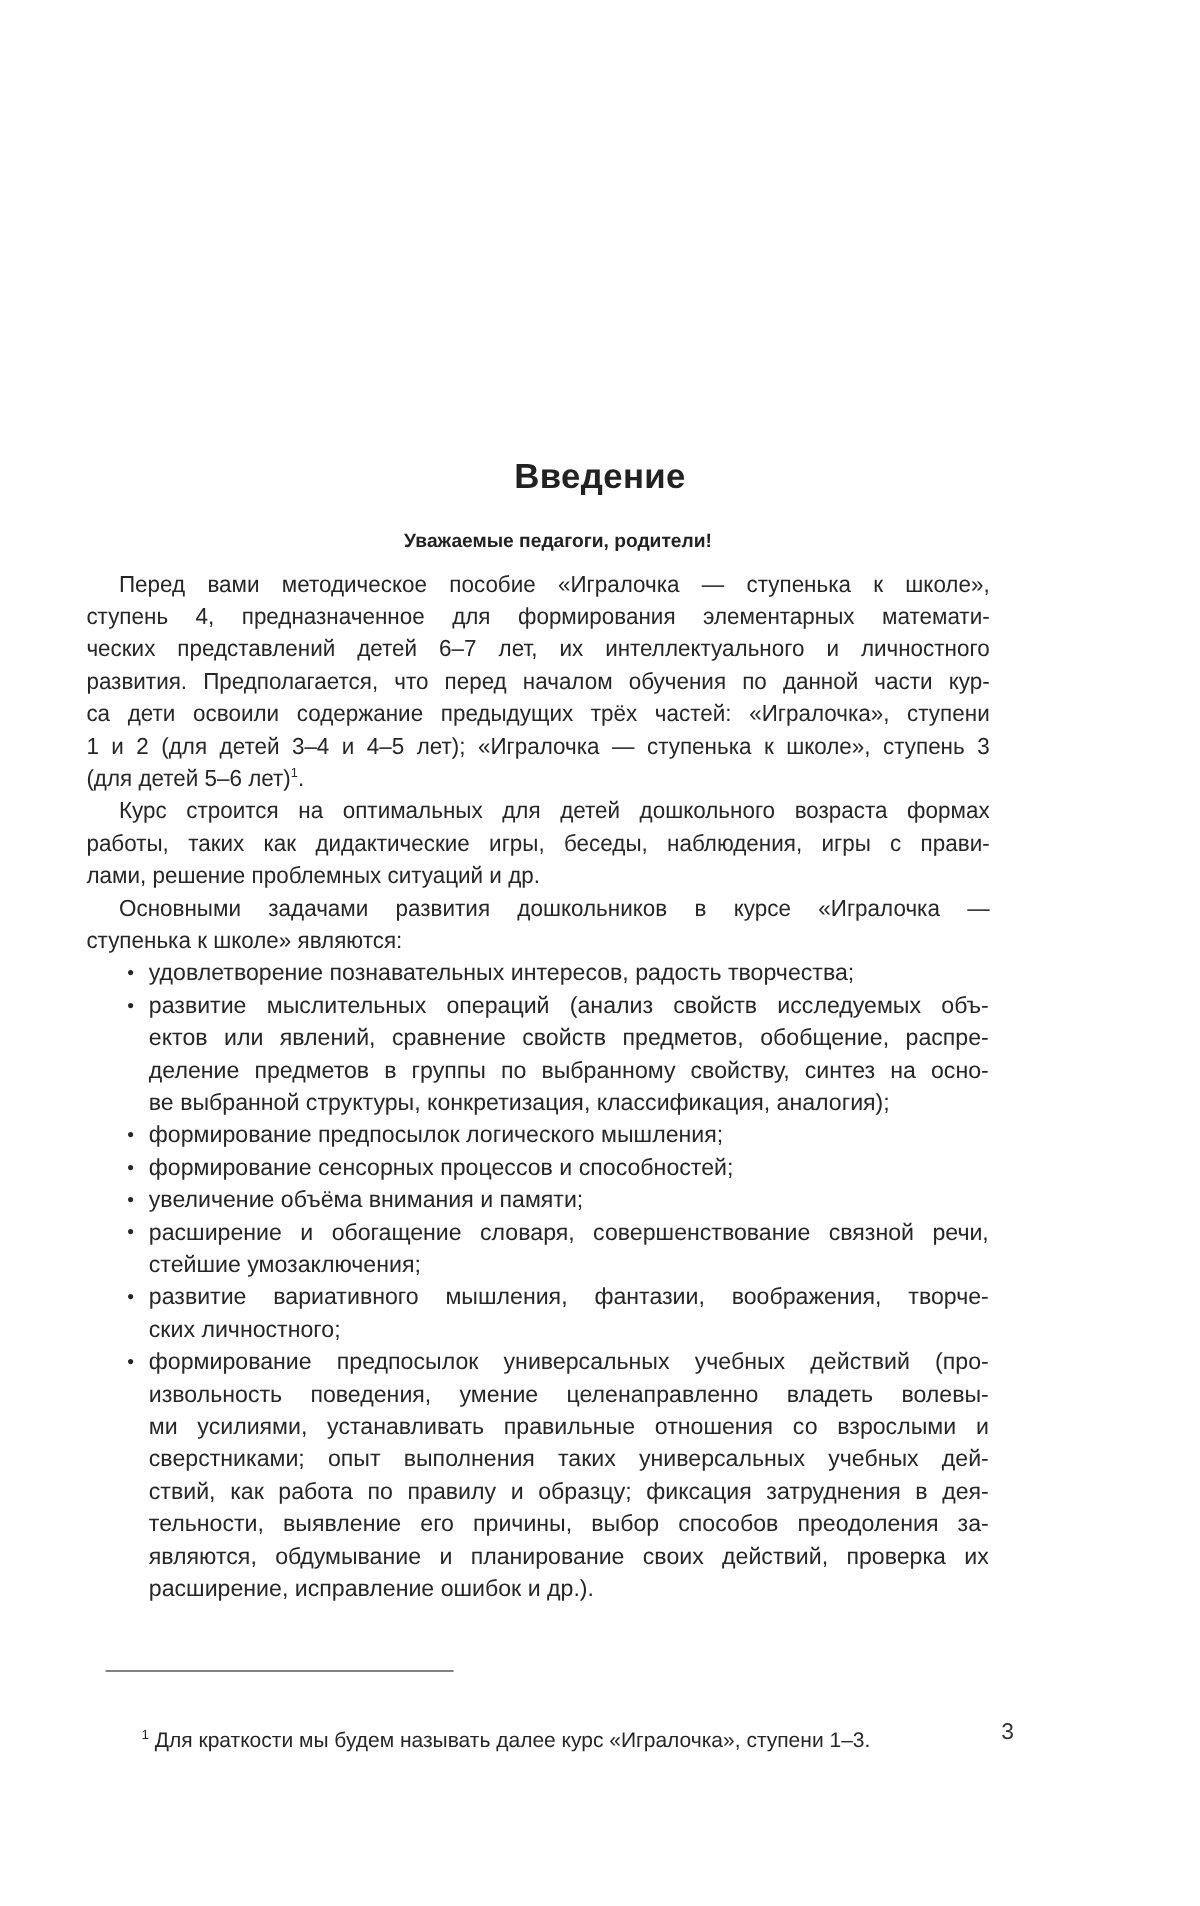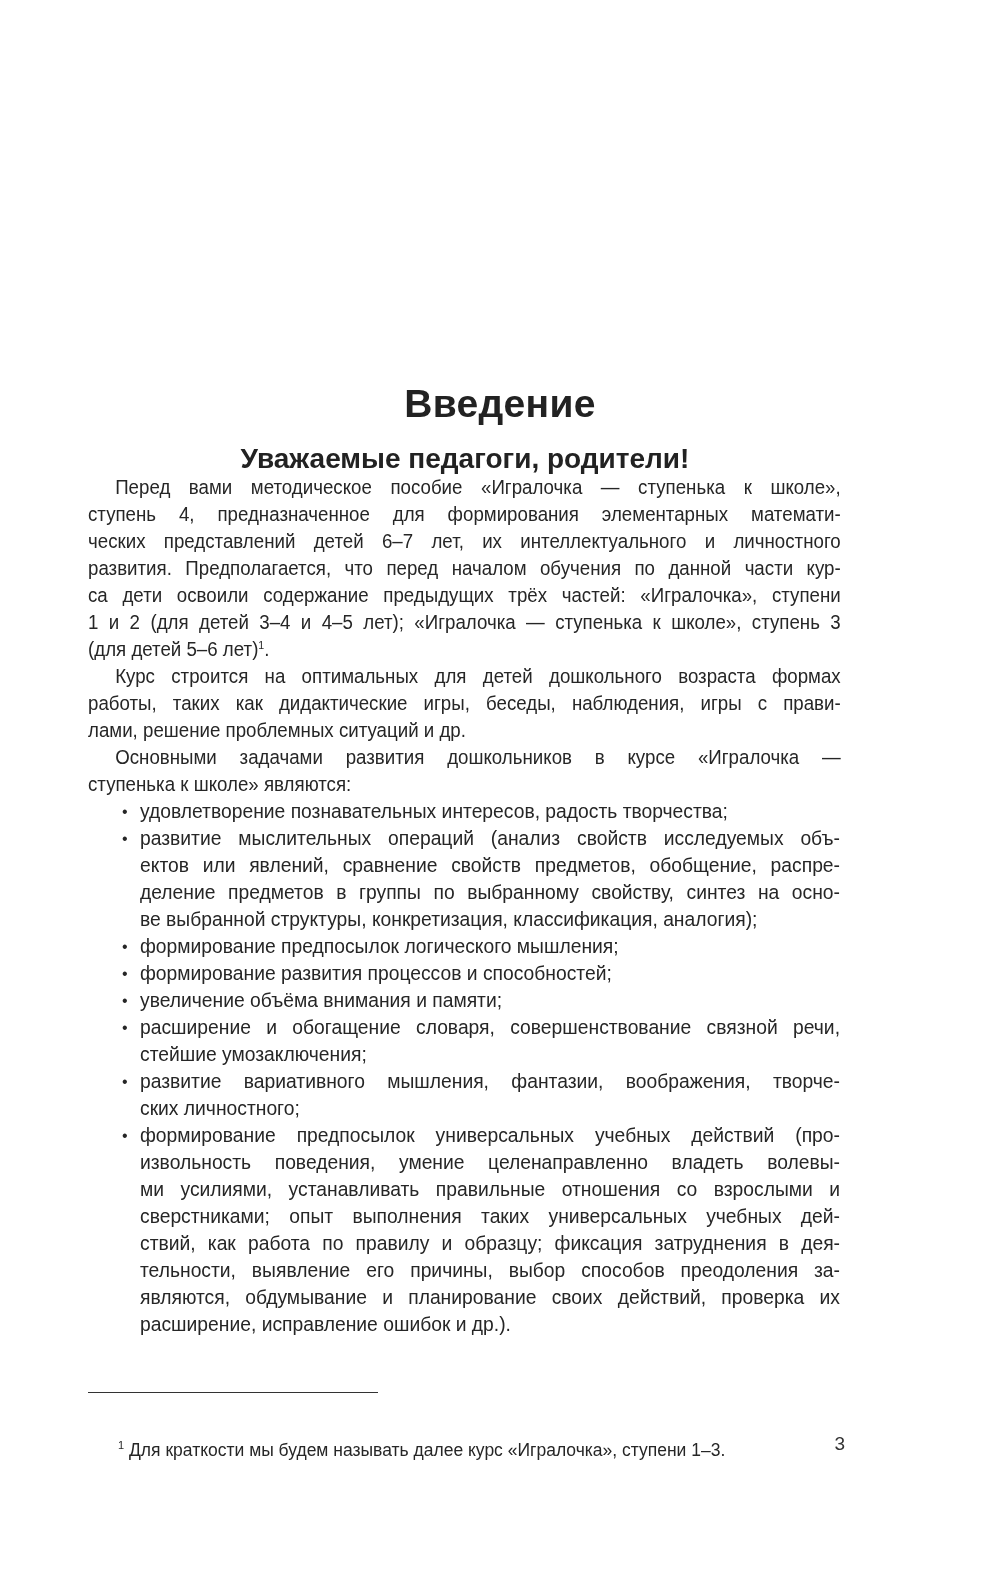--- a/index.html
+++ b/index.html
@@ -1,23 +1,23 @@
 <!DOCTYPE html>
 <html><head>
 <meta charset="utf-8">
 <style>
   html, body { margin: 0; padding: 0; background: #ffffff; }
   body { width: 1000px; height: 1588px; position: relative; overflow: hidden;
          font-family: "Liberation Sans", sans-serif; color: #262626; }
   .page { position: absolute; left: 0; top: 0; width: 1000px; height: 1588px; }
   .title { position: absolute; top: 382px; left: 0; width: 1000px; text-align: center;
-           font-weight: bold; font-size: 39px; letter-spacing: 0.3px; color: #222; }
+           font-weight: bold; font-size: 29px; letter-spacing: 0.3px; color: #222; }
   .subtitle { position: absolute; top: 443px; left: 0; width: 930px; text-align: center; padding-left: 0;
-              font-weight: bold; font-size: 28px; color: #222; }
-  .body { position: absolute; left: 88px; top: 474px; width: 752px;
+              font-weight: bold; font-size: 16px; color: #222; }
+  .body { position: absolute; left: 72px; top: 474px; width: 752px;
           font-size: 19.3px; line-height: 27px; }
   .para { margin: 0; text-align: justify; text-indent: 28px; transform: scaleX(0.97); transform-origin: left; width: 776px; }
   .para .line, .item .line { display: block; text-indent: 0; white-space: nowrap; text-align: justify; text-align-last: justify; }
   .line.last { text-align-last: left; }
   ul.list { list-style: none; margin: 0; padding: 0; }
   .item { position: relative; padding-left: 52px; }
   .bullet { position: absolute; left: 34px; top: 0; font-size: 16px; }
   .footnote-rule { position: absolute; left: 88px; top: 1392px; width: 290px; height: 0; border-top: 1.5px solid #333; }
   .footnote { position: absolute; left: 118px; top: 1440px; font-size: 17.5px; color: #262626; white-space: nowrap; }
   .footnote sup, .para sup { font-size: 11px; vertical-align: super; line-height: 0; }
@@ -62,21 +62,21 @@
           <span class="line">ектов или явлений, сравнение свойств предметов, обобщение, распре-</span>
           <span class="line">деление предметов в группы по выбранному свойству, синтез на осно-</span>
           <span class="line last">ве выбранной структуры, конкретизация, классификация, аналогия);</span>
         </li>
         <li class="item">
           <span class="bullet">•</span>
           <span class="line last">формирование предпосылок логического мышления;</span>
         </li>
         <li class="item">
           <span class="bullet">•</span>
-          <span class="line last">формирование развития процессов и способностей;</span>
+          <span class="line last">формирование сенсорных процессов и способностей;</span>
         </li>
         <li class="item">
           <span class="bullet">•</span>
           <span class="line last">увеличение объёма внимания и памяти;</span>
         </li>
         <li class="item">
           <span class="bullet">•</span>
           <span class="line">расширение и обогащение словаря, совершенствование связной речи,</span>
           <span class="line last">стейшие умозаключения;</span>
         </li>

